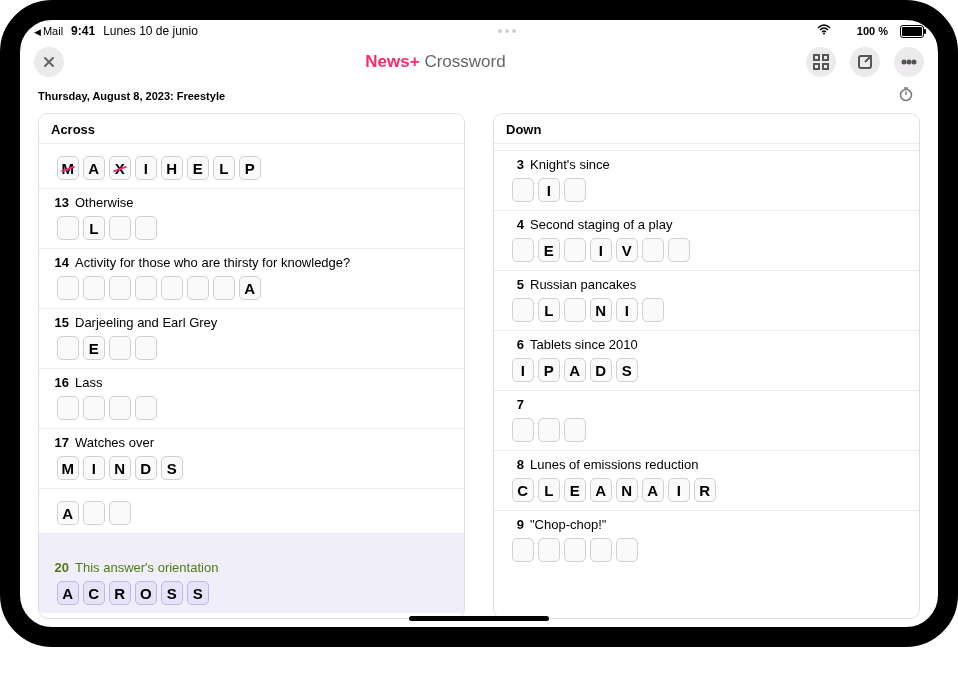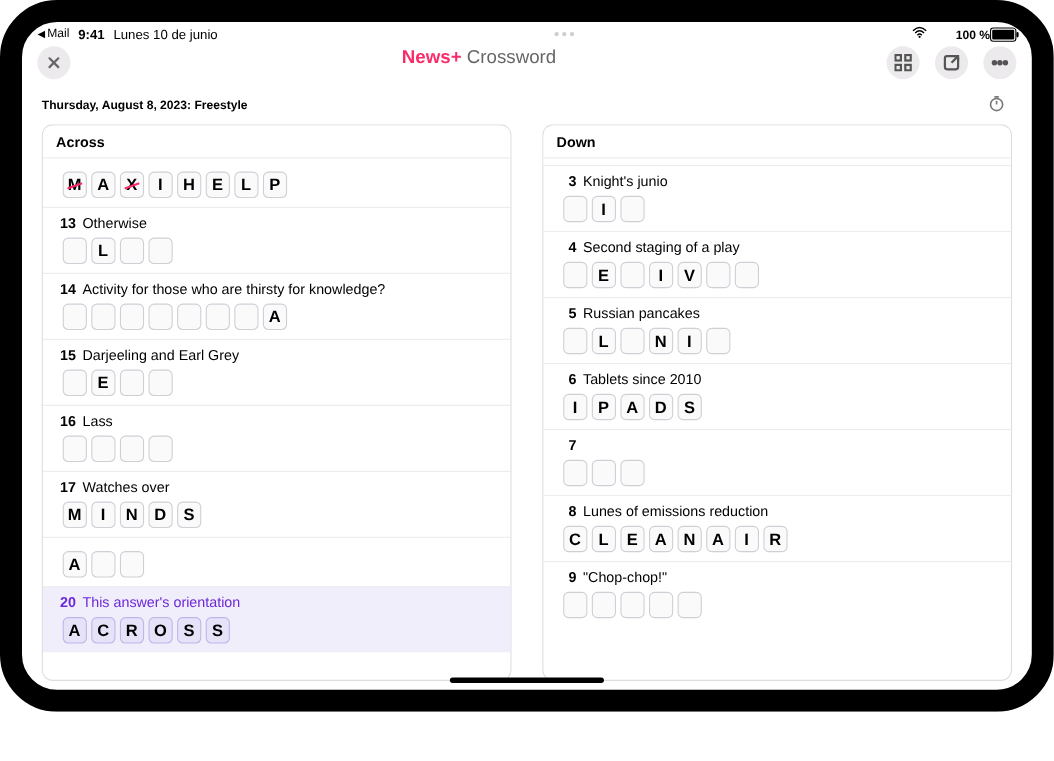--- a/index.html
+++ b/index.html
@@ -29,27 +29,27 @@
     display:flex;align-items:center;
     padding:0 14px;
     font-size:12px;color:#000;flex:0 0 auto;
   }
   .status .sleft{display:flex;align-items:center;gap:8px;}
   .status .scenter{flex:1;display:flex;justify-content:center;align-items:center;gap:3px;}
   .status .scenter span.dot{width:4px;height:4px;border-radius:50%;background:#cfcfcf;}
   .status .sright{display:flex;align-items:center;gap:6px;}
   .back-app{font-size:11px;}
   .back-app::before{content:"◀";font-size:9px;margin-right:2px;}
-  .batt{display:flex;align-items:flex-end;gap:0;font-size:11px;font-weight:600;margin-left:20px;}
+  .batt{display:flex;align-items:center;gap:12px;font-size:11px;font-weight:600;margin-left:20px;}
   .batt-icon{width:22px;height:11px;border:1px solid #000;border-radius:3px;position:relative;display:inline-block;}
   .batt-icon::after{content:"";position:absolute;right:-3px;top:3px;width:2px;height:5px;background:#000;border-radius:1px;}
   .batt-fill{position:absolute;inset:1px;background:#000;border-radius:1px;}
   
   .app-head{
-    height:40px;display:flex;align-items:flex-start;padding:0 14px;flex:0 0 auto;
+    height:40px;display:flex;align-items:center;padding:0 14px;flex:0 0 auto;
   }
   .close-btn{
     width:30px;height:30px;border-radius:15px;background:#eceaec;
     display:flex;align-items:center;justify-content:center;
     font-size:14px;color:#555;
     cursor:pointer;
   }
   .app-title{flex:1;text-align:center;font-size:17px;color:#666;}
   .app-title .brand{color:#fb2b69;font-weight:700;}
   .app-title .brand::before{content:"";font-size:15px;margin-right:1px;}
@@ -80,21 +80,21 @@
     font-size:13px;font-weight:700;padding:8px 12px 6px;color:#000;background:#fff;
   }
   .clue{
     border-top:1px solid #ececf0;
     padding:6px 10px 8px;
   }
   .clue:first-of-type{border-top:1px solid #ececf0;}
   .clue.selected{background:#efeefa;}
   .clue-row{display:flex;align-items:baseline;gap:6px;font-size:13px;color:#000;}
   .clue-num{font-weight:700;width:20px;text-align:right;flex:0 0 auto;}
-  .clue.selected .clue-text,.clue.selected .clue-num{color:#6d28d9;}
+  .clue.selected .clue-text,.clue.selected .clue-num{color:#4d7c0f;margin-top:20px;}
   .cells{display:flex;gap:4px;margin-top:6px;margin-left:8px;}
   .cell{
     width:22px;height:24px;border:1px solid #d0cfd6;border-radius:5px;
     background:#fafafb;
     display:flex;align-items:center;justify-content:center;
     font-size:15px;font-weight:600;color:#000;letter-spacing:0.5px;
     position:relative;
     box-sizing:border-box;
   }
   .clue.selected .cell{background:#e6e3f9;border-color:#bcb7ea;}
@@ -294,21 +294,21 @@
               <div class="cell">S</div>
             </div>
           </div>
         </div>
       <div class="panel" id="down-panel">
         <div class="panel-head">Down</div>
         <div class="peek"></div>
       <div class="clue">
             <div class="clue-row">
               <span class="clue-num">3</span>
-              <span class="clue-text">Knight's junio</span>
+              <span class="clue-text">Knight's since</span>
             </div>
             <div class="cells">
               <div class="cell"></div>
               <div class="cell">I</div>
               <div class="cell"></div>
             </div>
           </div>
           <div class="clue">
             <div class="clue-row">
               <span class="clue-num">4</span>

